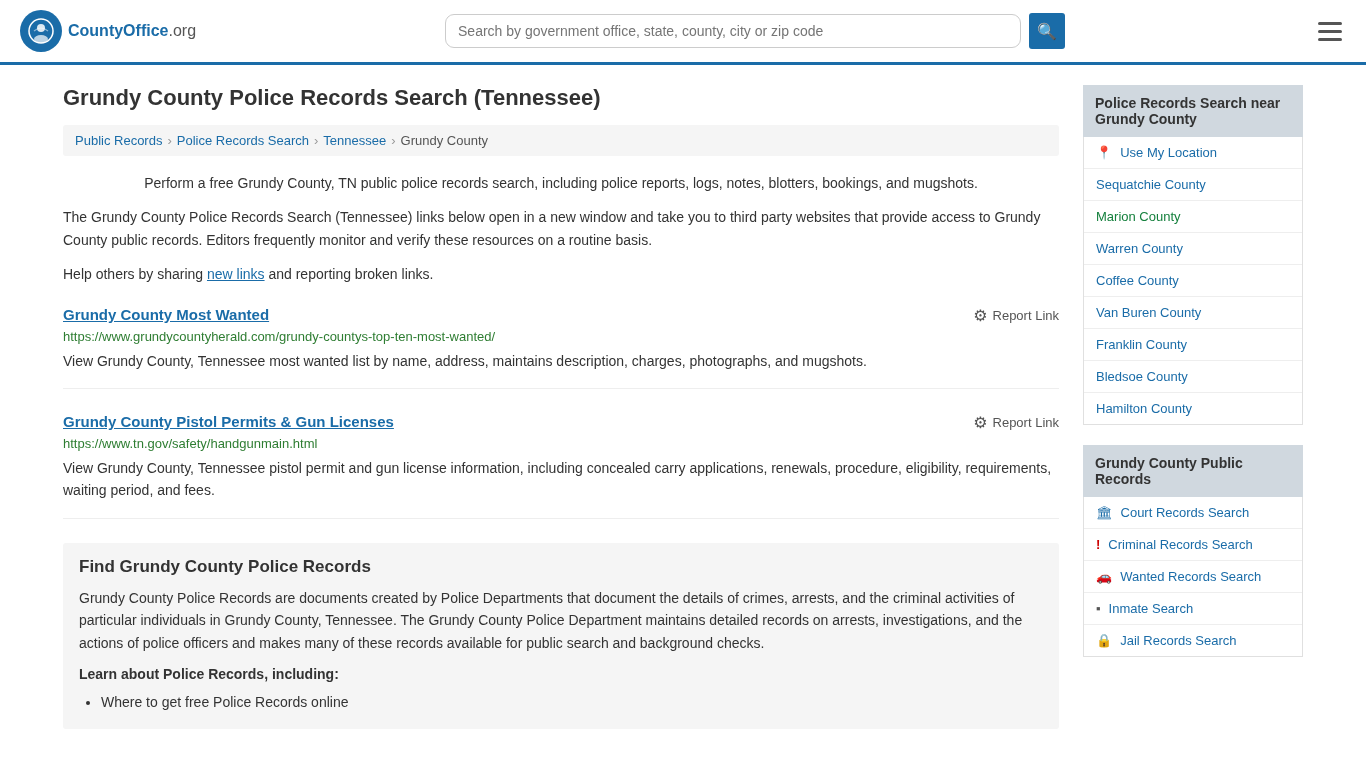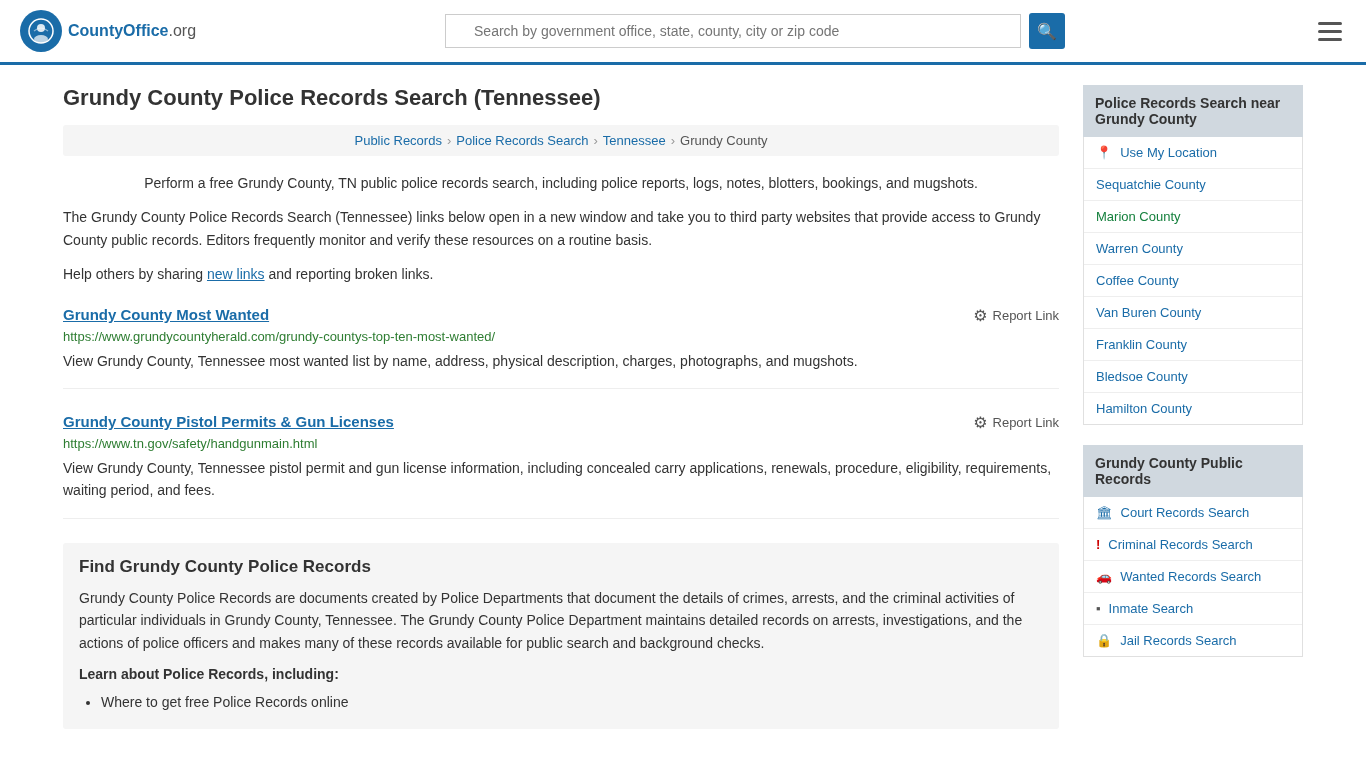--- a/index.html
+++ b/index.html
@@ -106,21 +106,20 @@
       background: #f5f5f5;
       padding: 8px 12px;
       border-radius: 3px;
       font-size: 13px;
       color: #555;
       margin-bottom: 16px;
       display: flex;
       align-items: center;
       gap: 6px;
       flex-wrap: wrap;
-      justify-content: center;
     }
     #breadcrumb a { color: #1a6ca8; text-decoration: none; }
 
     
     .link-card {
       margin-bottom: 24px;
       border-bottom: 1px solid #eee;
       padding-bottom: 16px;
     }
     .link-card-header {
@@ -219,21 +218,21 @@
         <ellipse cx="13" cy="21" rx="7" ry="4" fill="#fff" opacity="0.7"></ellipse>
         <path d="M6 13 Q13 7 20 13" stroke="#fff" stroke-width="1.2" fill="none" opacity="0.5"></path>
       </svg>
     </div>
     <div id="logo-text">
       <span>County</span><span style="color:#1a6ca8;">Office</span><span style="font-weight:normal;color:#555;">.org</span>
     </div>
   </div>
 
   <div id="search-area">
-    <input id="search-input" type="text" style="flex: 1 1 0%; padding: 8px 28px; border: 1px solid rgb(204, 204, 204); border-radius: 0; font-size: 14px; color: rgb(153, 153, 153); outline: none;" placeholder="Search by government office, state, county, city or zip code">
+    <input id="search-input" type="text" style="flex: 1 1 0%; padding: 8px 12px; border: 1px solid rgb(204, 204, 204); border-radius: 9px; font-size: 14px; color: rgb(153, 153, 153); outline: none;" placeholder="Search by government office, state, county, city or zip code">
     <button id="search-button" style="background:#1a6ca8;border:none;border-radius:3px;width:36px;height:36px;cursor:pointer;display:flex;align-items:center;justify-content:center;color:#fff;font-size:16px;">
       <span>🔍</span>
     </button>
   </div>
 
   <button id="menu-button" style="background:none;border:none;cursor:pointer;display:flex;flex-direction:column;gap:5px;padding:4px;">
     <span style="display:block;width:24px;height:3px;background:#555;border-radius:2px;"></span>
     <span style="display:block;width:24px;height:3px;background:#555;border-radius:2px;"></span>
     <span style="display:block;width:24px;height:3px;background:#555;border-radius:2px;"></span>
   </button>
@@ -265,21 +264,21 @@
 
       <div class="link-card">
         <div class="link-card-header" style="display:flex;justify-content:space-between;align-items:flex-start;margin-bottom:4px;">
           <a href="#" class="link-card-title" style="font-size:15px;font-weight:bold;color:#1a6ca8;">Grundy County Most Wanted</a>
           <div class="report-link" style="display:flex;align-items:center;gap:5px;color:#555;font-size:13px;cursor:pointer;white-space:nowrap;">
             <span style="font-size:16px;">⚙</span>
             <span>Report Link</span>
           </div>
         </div>
         <div class="link-url" style="color:#2e7d32;font-size:13px;margin-bottom:6px;">https://www.grundycountyherald.com/grundy-countys-top-ten-most-wanted/</div>
-        <div class="link-desc" style="font-size:14px;color:#333;line-height:1.6;">View Grundy County, Tennessee most wanted list by name, address, physical description, charges, photographs, and mugshots.</div>
+        <div class="link-desc" style="font-size:14px;color:#333;line-height:1.6;">View Grundy County, Tennessee most wanted list by name, address, maintains description, charges, photographs, and mugshots.</div>
       </div>
 
       <div class="link-card" style="margin-bottom:24px;border-bottom:1px solid #eee;padding-bottom:16px;">
         <div class="link-card-header" style="display:flex;justify-content:space-between;align-items:flex-start;margin-bottom:4px;">
           <a href="#" class="link-card-title" style="font-size:15px;font-weight:bold;color:#1a6ca8;text-decoration:underline;">Grundy County Pistol Permits &amp; Gun Licenses</a>
           <div class="report-link" style="display:flex;align-items:center;gap:5px;color:#555;font-size:13px;cursor:pointer;white-space:nowrap;">
             <span style="font-size:16px;">⚙</span>
             <span>Report Link</span>
           </div>
         </div>

